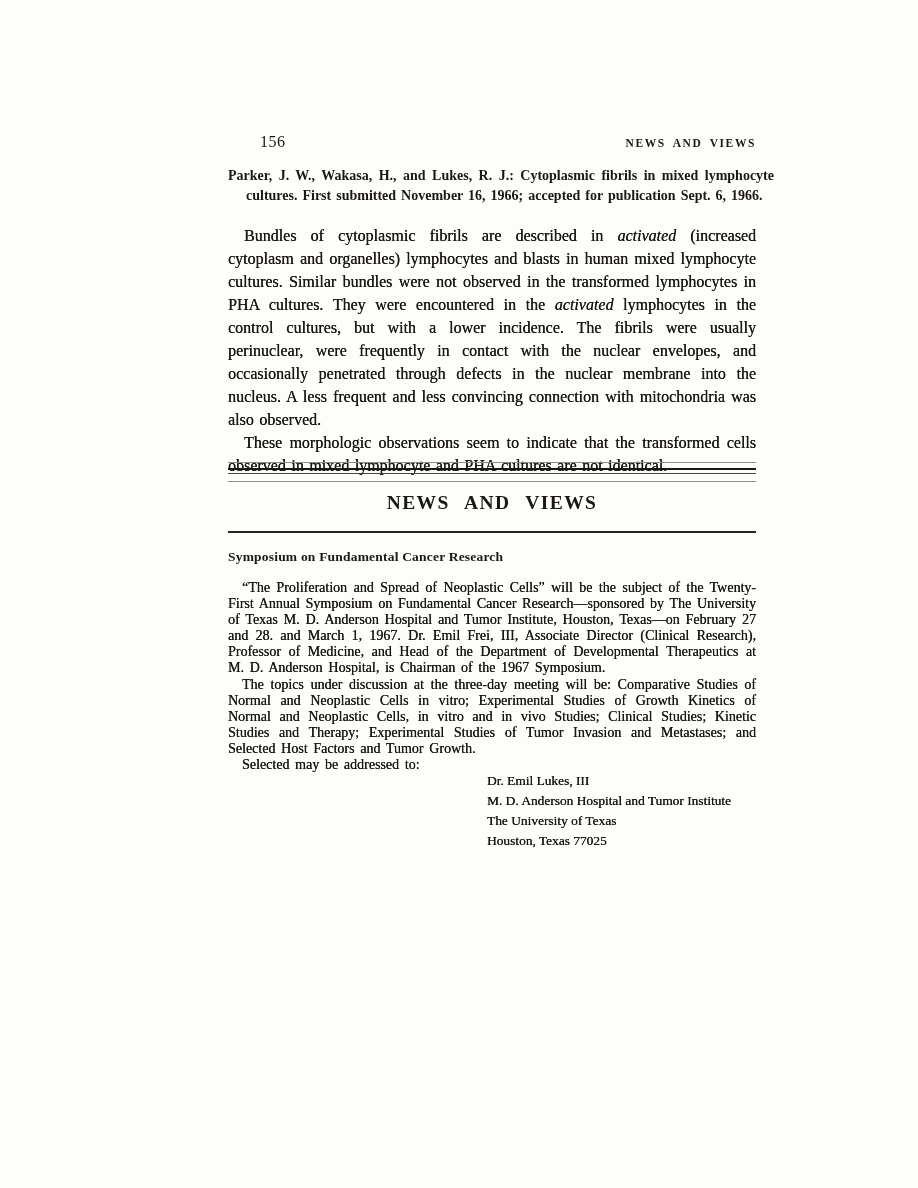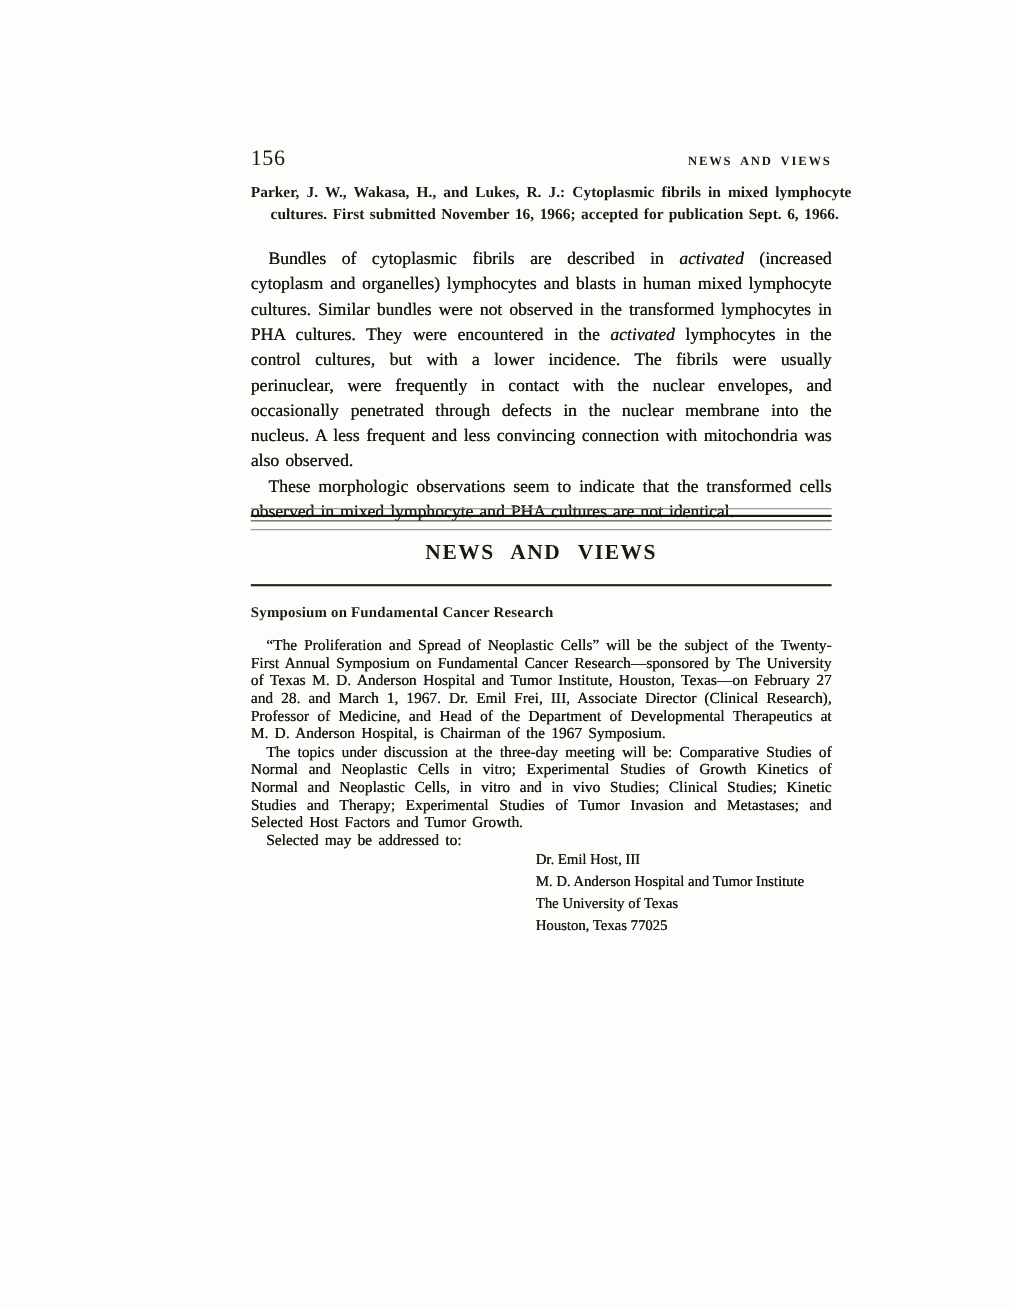--- a/index.html
+++ b/index.html
@@ -17,21 +17,21 @@
   }
   .col { position: absolute; left: 228px; width: 528px; }
 
   
   .running-header {
     top: 133px;
     display: flex;
     justify-content: space-between;
     align-items: baseline;
   }
-  .page-number { font-size: 20px; letter-spacing: 0.5px; }
+  .page-number { font-size: 16px; letter-spacing: 0.5px; margin-left: 32px; }
   .running-head {
     font-size: 11.5px;
     font-weight: bold;
     letter-spacing: 1.6px;
     word-spacing: 3px;
   }
 
   
   .reference {
     top: 166px;
@@ -128,19 +128,19 @@
 
   <div class="col article-heading">Symposium on Fundamental Cancer Research</div>
 
   <div class="col news-body">
     <p>“The Proliferation and Spread of Neoplastic Cells” will be the subject of the Twenty-First Annual Symposium on Fundamental Cancer Research—sponsored by The University of Texas M. D. Anderson Hospital and Tumor Institute, Houston, Texas—on February 27 and 28. and March 1, 1967. Dr. Emil Frei, III, Associate Director (Clinical Research), Professor of Medicine, and Head of the Department of Developmental Therapeutics at M. D. Anderson Hospital, is Chairman of the 1967 Symposium.</p>
     <p>The topics under discussion at the three-day meeting will be: Comparative Studies of Normal and Neoplastic Cells in vitro; Experimental Studies of Growth Kinetics of Normal and Neoplastic Cells, in vitro and in vivo Studies; Clinical Studies; Kinetic Studies and Therapy; Experimental Studies of Tumor Invasion and Metastases; and Selected Host Factors and Tumor Growth.</p>
     <p>Selected may be addressed to:</p>
   </div>
 
   <div class="address-block">
-    <div>Dr. Emil Host, III</div>
+    <div>Dr. Emil Lukes, III</div>
     <div>M. D. Anderson Hospital and Tumor Institute</div>
     <div>The University of Texas</div>
     <div>Houston, Texas 77025</div>
   </div>
 
 </div>
 
 </body></html>

